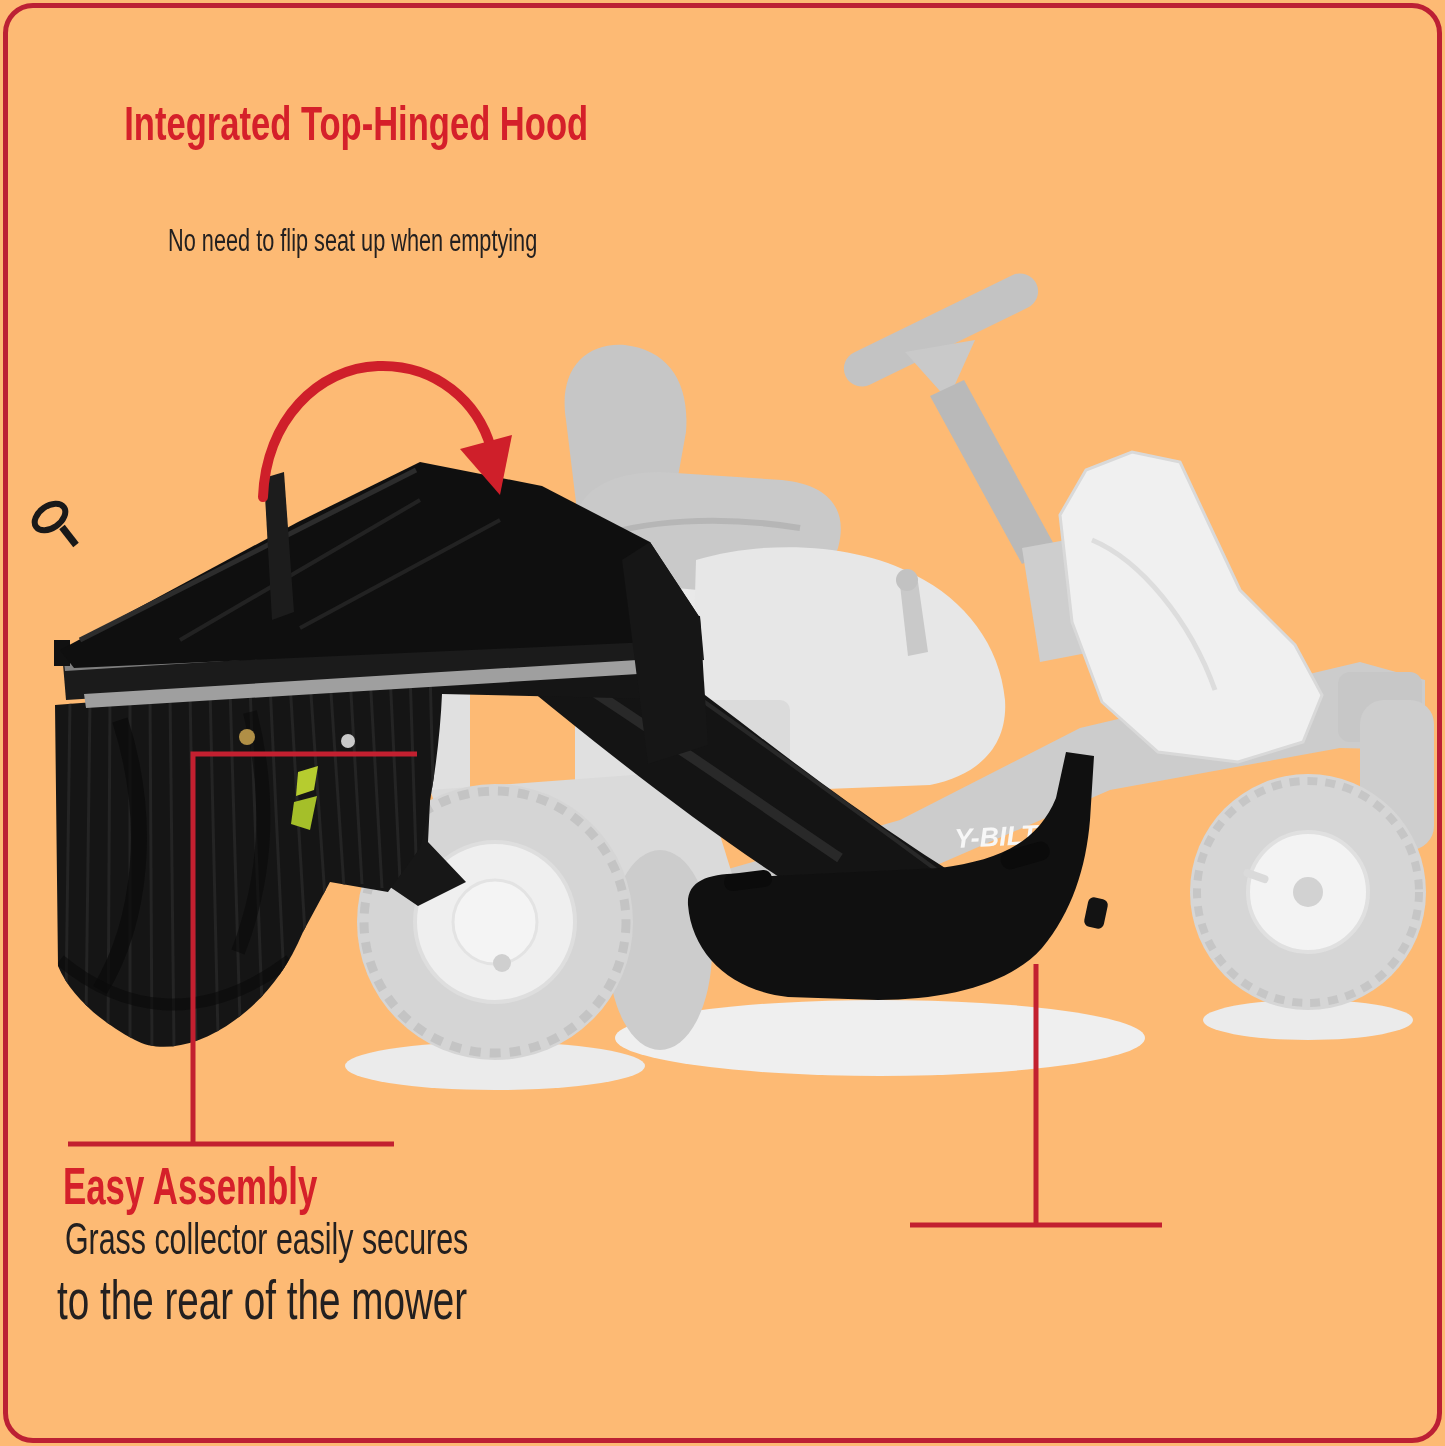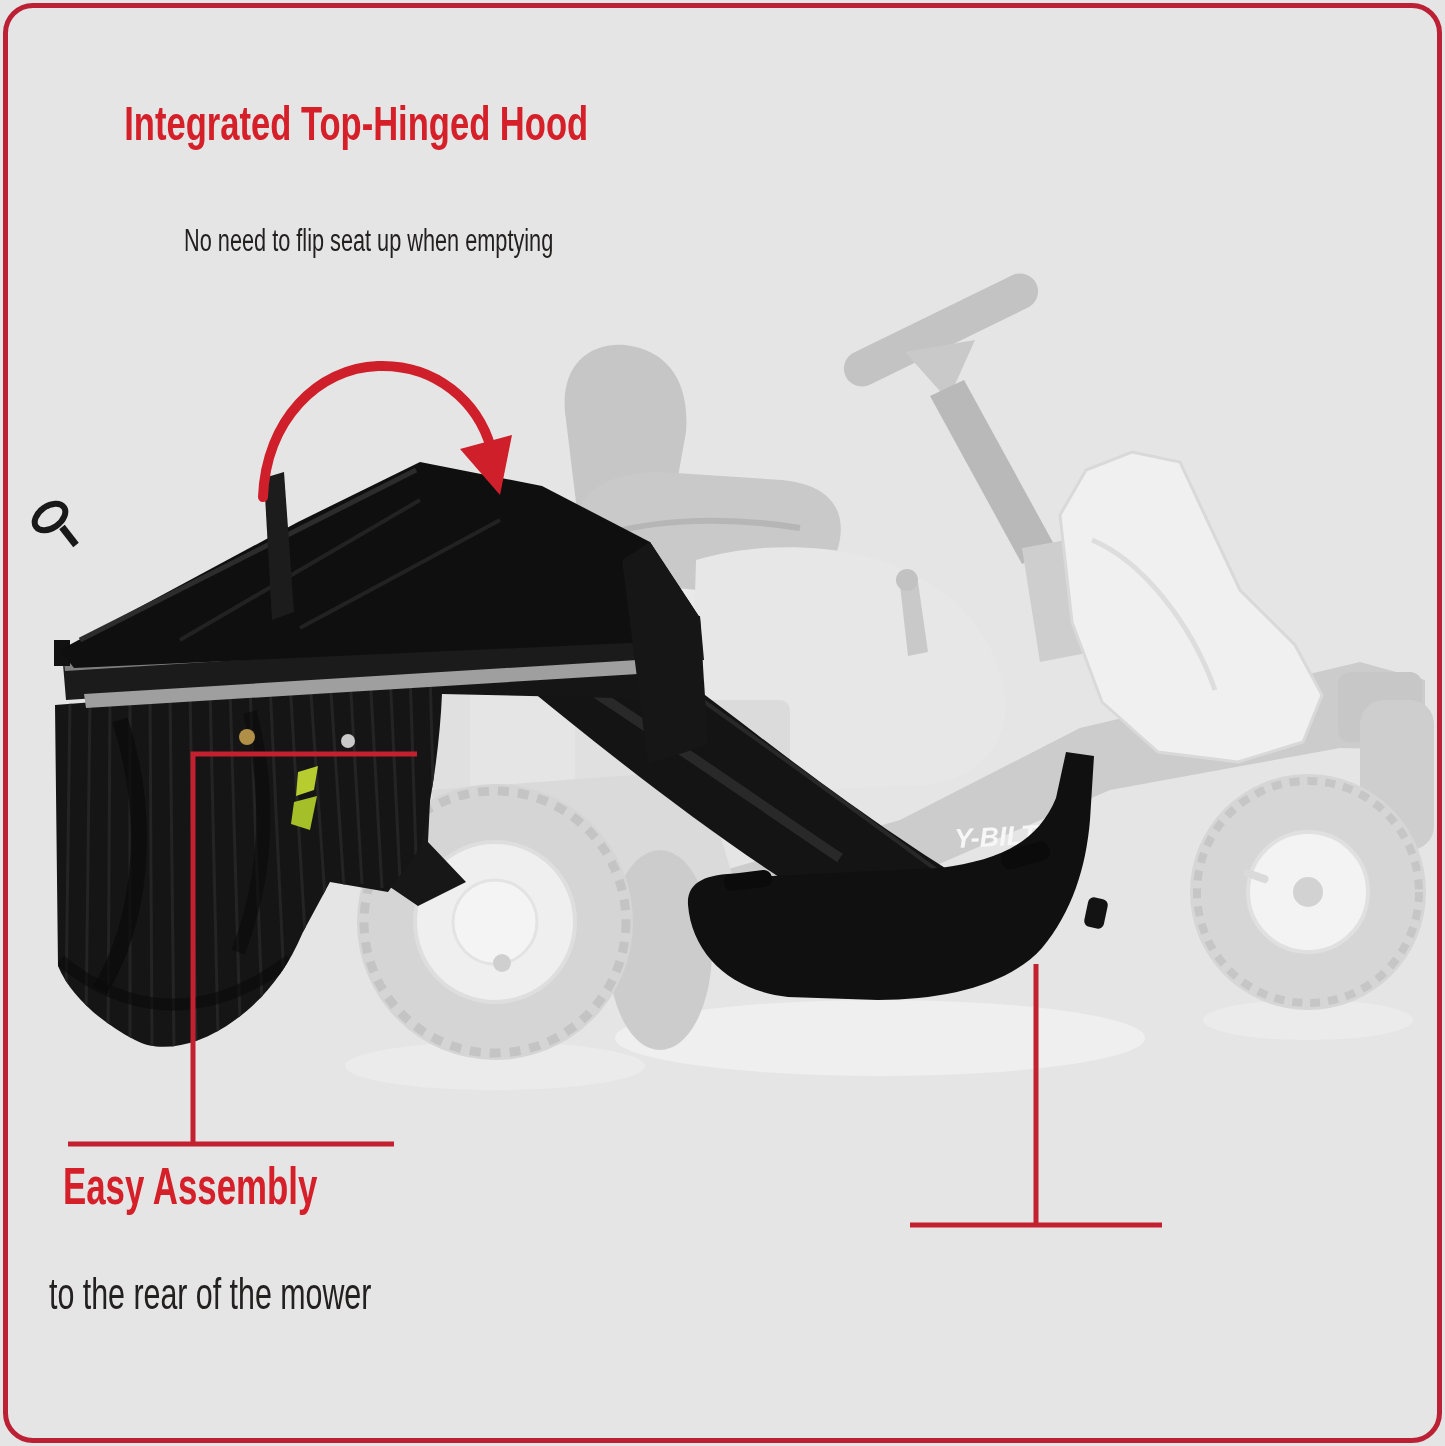--- a/index.html
+++ b/index.html
@@ -1,16 +1,16 @@
 <!DOCTYPE html>
 <html><head>
 <meta charset="utf-8">
 <style>
   html,body{margin:0;padding:0;background:#fff;}
-  #stage{position:relative;width:1445px;height:1446px;background:#e5e5e5;overflow:hidden;
+  #stage{position:relative;width:1445px;height:1446px;background:#fdba74;overflow:hidden;
          font-family:"Liberation Sans",sans-serif;color:#232020;}
   #frame{position:absolute;left:3px;top:3px;right:3px;bottom:3px;border:5px solid #bc2034;
          border-radius:30px;pointer-events:none;z-index:5;}
   #art{position:absolute;left:0;top:0;z-index:1;}
   .line{position:absolute;white-space:nowrap;line-height:1;z-index:3;}
   .ctr{text-align:center;}
   .sq{display:inline-block;transform-origin:center;}
   .sqL{display:inline-block;transform-origin:left;}
   .red{color:#d5202a;}
   .blk{color:#232020;}
@@ -18,28 +18,31 @@
 </style>
 </head>
 <body>
 
 <div id="stage">
   <div id="frame"></div>
 
   <div class="line ctr" style="left:0;top:100;width:712px;top:100px;font-size:48px;">
     <span class="sq b red" style="transform:scaleX(0.72);">Integrated Top-Hinged Hood</span>
   </div>
-  <div class="line ctr" style="left:0;top:225px;width:705px;font-size:31px;padding-left:16px;">
+  <div class="line ctr" style="left:0;top:225px;width:705px;font-size:31px;">
     <span class="sq blk" style="transform:scaleX(0.70);">No need to flip seat up when emptying</span>
   </div>
 
   <div class="line" style="left:63px;top:1160px;font-size:52px;">
     <span class="sqL b red" style="transform:scaleX(0.67);">Easy Assembly</span>
   </div>
-  <div class="line" style="left:49px;top:1272px;font-size:44px;">
+  <div class="line" style="left:65px;top:1217px;font-size:44px;">
+    <span class="sqL blk" style="transform:scaleX(0.69);">Grass collector easily secures</span>
+  </div>
+  <div class="line" style="left:57px;top:1272px;font-size:56px;">
     <span class="sqL blk" style="transform:scaleX(0.69);">to the rear of the mower</span>
   </div>
 
 
   <svg id="art" width="1445" height="1446" viewBox="0 0 1445 1446">
     <defs>
       <path id="bagpath" d="M 55,705 C 230,692 480,672 698,658 L 704,700 L 442,694
                C 440,742 432,800 420,848 L 388,892 L 330,882 L 303,932
                C 285,975 260,1002 235,1020 C 200,1046 160,1054 135,1040
                C 100,1022 70,995 58,966 Z"></path>

